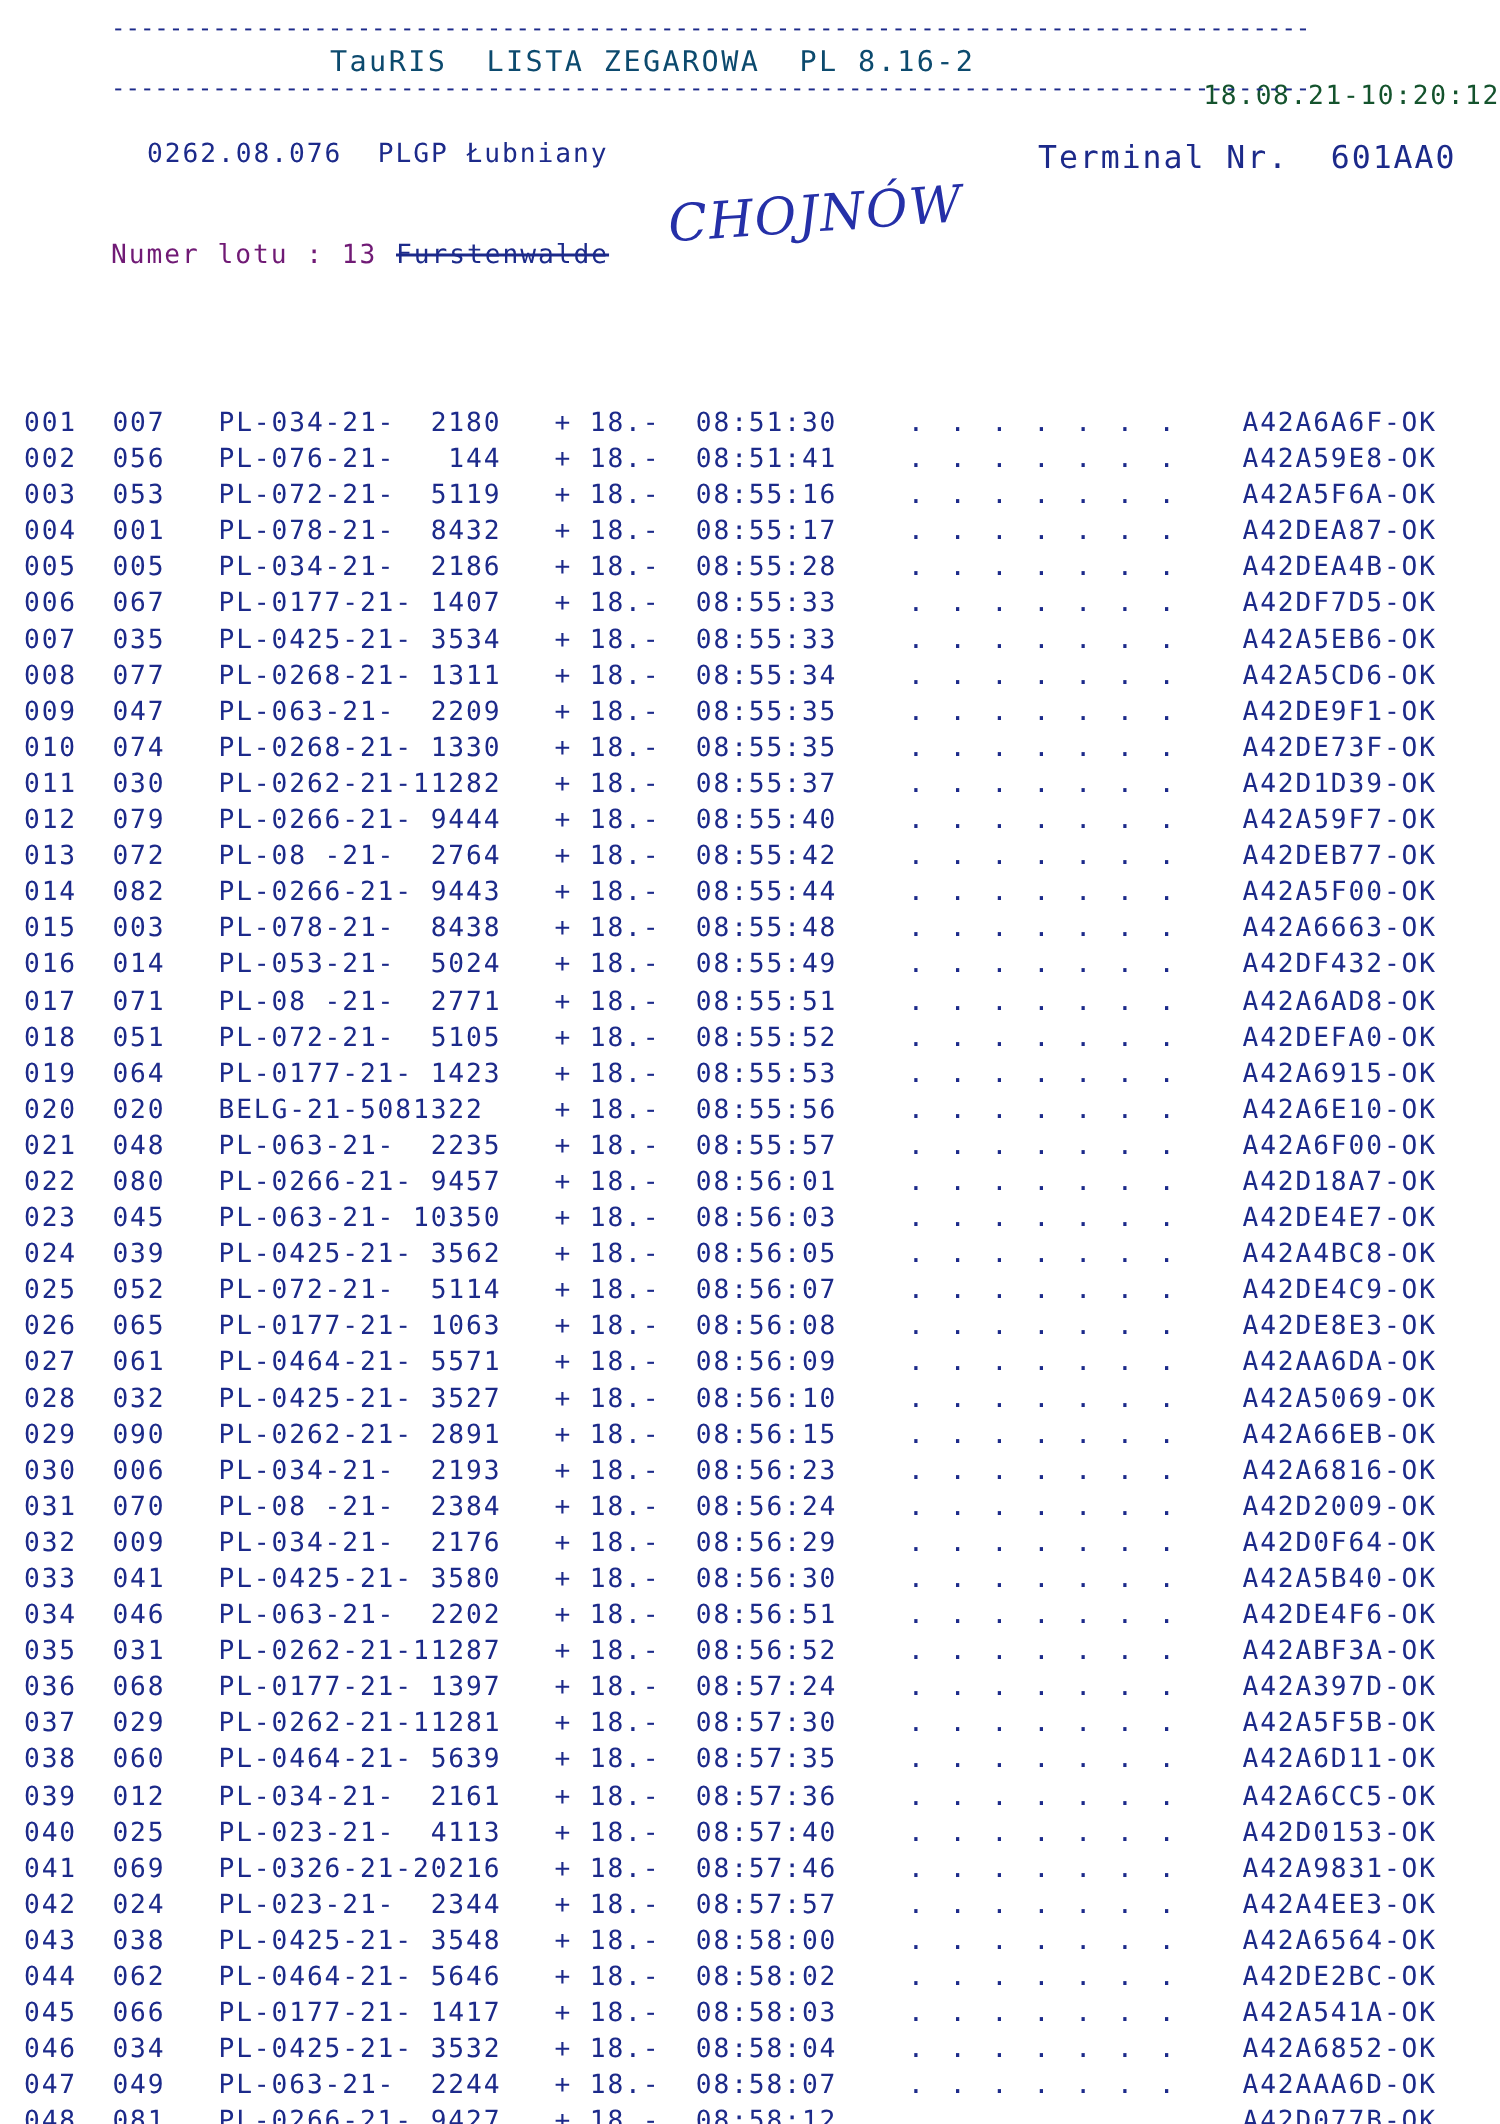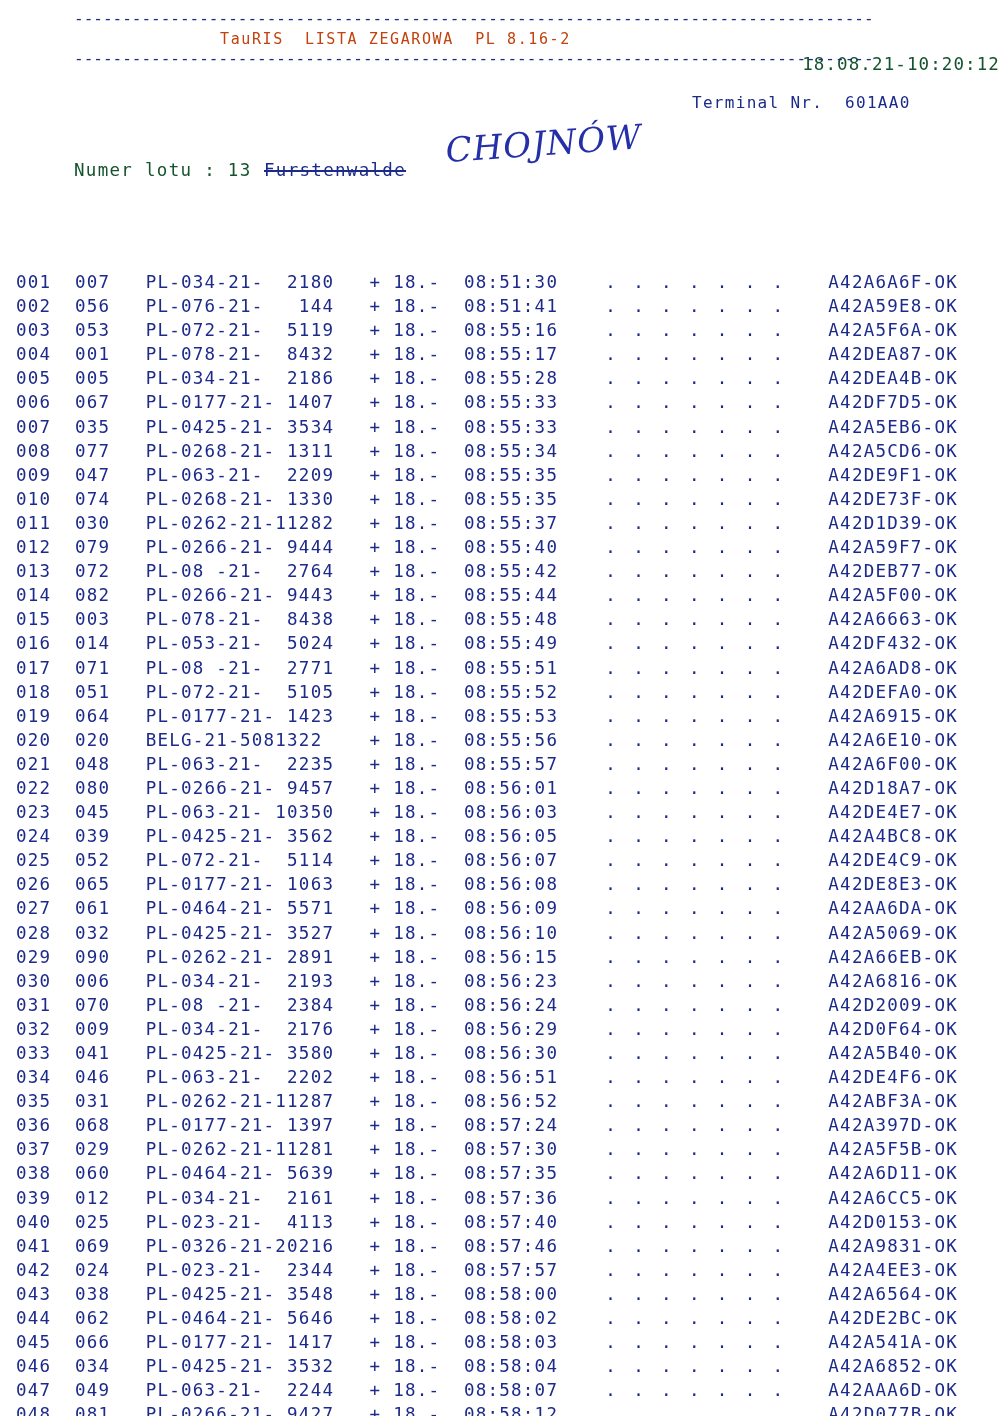--- a/index.html
+++ b/index.html
@@ -38,23 +38,23 @@
   .rule-bottom {
     position: absolute;
     left: 74px;
     top: 52px;
     width: 930px;
   }
   .title-main {
     position: absolute;
     left: 220px;
     top: 30px;
-    font-size: 15px;
+    font-size: 19px;
     letter-spacing: 1.6px;
-    color: #c2410c;
+    color: #0c4a6e;
     white-space: pre;
   }
   .title-date {
     position: absolute;
     right: 0px;
     top: 30px;
     font-size: 17.5px;
     letter-spacing: 1.1px;
     color: #14532d;
     white-space: pre;
@@ -66,32 +66,32 @@
     top: 93px;
     font-size: 17.5px;
     letter-spacing: 1.3px;
     color: #1c2a8a;
     white-space: pre;
   }
   .terminal-line {
     position: absolute;
     left: 692px;
     top: 93px;
-    font-size: 16px;
+    font-size: 21px;
     letter-spacing: 1.3px;
     color: #1c2a8a;
     white-space: pre;
   }
   .flight-line {
     position: absolute;
     left: 74px;
     top: 160px;
     font-size: 17.5px;
     letter-spacing: 1.3px;
-    color: #14532d;
+    color: #701a75;
     white-space: pre;
   }
   .struck {
     position: absolute;
     left: 264px;
     top: 160px;
     font-size: 17.5px;
     letter-spacing: 1.3px;
     color: #1c2a8a;
     white-space: pre;
@@ -138,20 +138,21 @@
 
 <div class="page">
 
   <div class="rule rule-top">-----------------------------------------------------------------------------------</div>
 
   <div class="title-main">TauRIS  LISTA ZEGAROWA  PL 8.16-2</div>
   <div class="title-date">18.08.21-10:20:12</div>
 
   <div class="rule rule-bottom">-----------------------------------------------------------------------------------</div>
 
+  <div class="station-line">0262.08.076  PLGP Łubniany</div>
   <div class="terminal-line">Terminal Nr.  601AA0</div>
 
   <div class="flight-line">Numer lotu : 13</div>
   <div class="struck">Furstenwalde</div>
   <div class="handwritten">CHOJNÓW</div>
 
 
   <div class="table"><div class="row"><span>001  </span><span>007   </span><span>PL-034-21-  2180   </span><span>+ 18.-  </span><span>08:51:30    </span><span class="dots">. . . . . . .   </span><span>A42A6A6F-OK</span></div><div class="row"><span>002  </span><span>056   </span><span>PL-076-21-   144   </span><span>+ 18.-  </span><span>08:51:41    </span><span class="dots">. . . . . . .   </span><span>A42A59E8-OK</span></div><div class="row"><span>003  </span><span>053   </span><span>PL-072-21-  5119   </span><span>+ 18.-  </span><span>08:55:16    </span><span class="dots">. . . . . . .   </span><span>A42A5F6A-OK</span></div><div class="row"><span>004  </span><span>001   </span><span>PL-078-21-  8432   </span><span>+ 18.-  </span><span>08:55:17    </span><span class="dots">. . . . . . .   </span><span>A42DEA87-OK</span></div><div class="row"><span>005  </span><span>005   </span><span>PL-034-21-  2186   </span><span>+ 18.-  </span><span>08:55:28    </span><span class="dots">. . . . . . .   </span><span>A42DEA4B-OK</span></div><div class="row"><span>006  </span><span>067   </span><span>PL-0177-21- 1407   </span><span>+ 18.-  </span><span>08:55:33    </span><span class="dots">. . . . . . .   </span><span>A42DF7D5-OK</span></div><div class="row"><span>007  </span><span>035   </span><span>PL-0425-21- 3534   </span><span>+ 18.-  </span><span>08:55:33    </span><span class="dots">. . . . . . .   </span><span>A42A5EB6-OK</span></div><div class="row"><span>008  </span><span>077   </span><span>PL-0268-21- 1311   </span><span>+ 18.-  </span><span>08:55:34    </span><span class="dots">. . . . . . .   </span><span>A42A5CD6-OK</span></div><div class="row"><span>009  </span><span>047   </span><span>PL-063-21-  2209   </span><span>+ 18.-  </span><span>08:55:35    </span><span class="dots">. . . . . . .   </span><span>A42DE9F1-OK</span></div><div class="row"><span>010  </span><span>074   </span><span>PL-0268-21- 1330   </span><span>+ 18.-  </span><span>08:55:35    </span><span class="dots">. . . . . . .   </span><span>A42DE73F-OK</span></div><div class="row"><span>011  </span><span>030   </span><span>PL-0262-21-11282   </span><span>+ 18.-  </span><span>08:55:37    </span><span class="dots">. . . . . . .   </span><span>A42D1D39-OK</span></div><div class="row"><span>012  </span><span>079   </span><span>PL-0266-21- 9444   </span><span>+ 18.-  </span><span>08:55:40    </span><span class="dots">. . . . . . .   </span><span>A42A59F7-OK</span></div><div class="row"><span>013  </span><span>072   </span><span>PL-08 -21-  2764   </span><span>+ 18.-  </span><span>08:55:42    </span><span class="dots">. . . . . . .   </span><span>A42DEB77-OK</span></div><div class="row"><span>014  </span><span>082   </span><span>PL-0266-21- 9443   </span><span>+ 18.-  </span><span>08:55:44    </span><span class="dots">. . . . . . .   </span><span>A42A5F00-OK</span></div><div class="row"><span>015  </span><span>003   </span><span>PL-078-21-  8438   </span><span>+ 18.-  </span><span>08:55:48    </span><span class="dots">. . . . . . .   </span><span>A42A6663-OK</span></div><div class="row"><span>016  </span><span>014   </span><span>PL-053-21-  5024   </span><span>+ 18.-  </span><span>08:55:49    </span><span class="dots">. . . . . . .   </span><span>A42DF432-OK</span></div><div class="row"><span>017  </span><span>071   </span><span>PL-08 -21-  2771   </span><span>+ 18.-  </span><span>08:55:51    </span><span class="dots">. . . . . . .   </span><span>A42A6AD8-OK</span></div><div class="row"><span>018  </span><span>051   </span><span>PL-072-21-  5105   </span><span>+ 18.-  </span><span>08:55:52    </span><span class="dots">. . . . . . .   </span><span>A42DEFA0-OK</span></div><div class="row"><span>019  </span><span>064   </span><span>PL-0177-21- 1423   </span><span>+ 18.-  </span><span>08:55:53    </span><span class="dots">. . . . . . .   </span><span>A42A6915-OK</span></div><div class="row"><span>020  </span><span>020   </span><span>BELG-21-5081322    </span><span>+ 18.-  </span><span>08:55:56    </span><span class="dots">. . . . . . .   </span><span>A42A6E10-OK</span></div><div class="row"><span>021  </span><span>048   </span><span>PL-063-21-  2235   </span><span>+ 18.-  </span><span>08:55:57    </span><span class="dots">. . . . . . .   </span><span>A42A6F00-OK</span></div><div class="row"><span>022  </span><span>080   </span><span>PL-0266-21- 9457   </span><span>+ 18.-  </span><span>08:56:01    </span><span class="dots">. . . . . . .   </span><span>A42D18A7-OK</span></div><div class="row"><span>023  </span><span>045   </span><span>PL-063-21- 10350   </span><span>+ 18.-  </span><span>08:56:03    </span><span class="dots">. . . . . . .   </span><span>A42DE4E7-OK</span></div><div class="row"><span>024  </span><span>039   </span><span>PL-0425-21- 3562   </span><span>+ 18.-  </span><span>08:56:05    </span><span class="dots">. . . . . . .   </span><span>A42A4BC8-OK</span></div><div class="row"><span>025  </span><span>052   </span><span>PL-072-21-  5114   </span><span>+ 18.-  </span><span>08:56:07    </span><span class="dots">. . . . . . .   </span><span>A42DE4C9-OK</span></div><div class="row"><span>026  </span><span>065   </span><span>PL-0177-21- 1063   </span><span>+ 18.-  </span><span>08:56:08    </span><span class="dots">. . . . . . .   </span><span>A42DE8E3-OK</span></div><div class="row"><span>027  </span><span>061   </span><span>PL-0464-21- 5571   </span><span>+ 18.-  </span><span>08:56:09    </span><span class="dots">. . . . . . .   </span><span>A42AA6DA-OK</span></div><div class="row"><span>028  </span><span>032   </span><span>PL-0425-21- 3527   </span><span>+ 18.-  </span><span>08:56:10    </span><span class="dots">. . . . . . .   </span><span>A42A5069-OK</span></div><div class="row"><span>029  </span><span>090   </span><span>PL-0262-21- 2891   </span><span>+ 18.-  </span><span>08:56:15    </span><span class="dots">. . . . . . .   </span><span>A42A66EB-OK</span></div><div class="row"><span>030  </span><span>006   </span><span>PL-034-21-  2193   </span><span>+ 18.-  </span><span>08:56:23    </span><span class="dots">. . . . . . .   </span><span>A42A6816-OK</span></div><div class="row"><span>031  </span><span>070   </span><span>PL-08 -21-  2384   </span><span>+ 18.-  </span><span>08:56:24    </span><span class="dots">. . . . . . .   </span><span>A42D2009-OK</span></div><div class="row"><span>032  </span><span>009   </span><span>PL-034-21-  2176   </span><span>+ 18.-  </span><span>08:56:29    </span><span class="dots">. . . . . . .   </span><span>A42D0F64-OK</span></div><div class="row"><span>033  </span><span>041   </span><span>PL-0425-21- 3580   </span><span>+ 18.-  </span><span>08:56:30    </span><span class="dots">. . . . . . .   </span><span>A42A5B40-OK</span></div><div class="row"><span>034  </span><span>046   </span><span>PL-063-21-  2202   </span><span>+ 18.-  </span><span>08:56:51    </span><span class="dots">. . . . . . .   </span><span>A42DE4F6-OK</span></div><div class="row"><span>035  </span><span>031   </span><span>PL-0262-21-11287   </span><span>+ 18.-  </span><span>08:56:52    </span><span class="dots">. . . . . . .   </span><span>A42ABF3A-OK</span></div><div class="row"><span>036  </span><span>068   </span><span>PL-0177-21- 1397   </span><span>+ 18.-  </span><span>08:57:24    </span><span class="dots">. . . . . . .   </span><span>A42A397D-OK</span></div><div class="row"><span>037  </span><span>029   </span><span>PL-0262-21-11281   </span><span>+ 18.-  </span><span>08:57:30    </span><span class="dots">. . . . . . .   </span><span>A42A5F5B-OK</span></div><div class="row"><span>038  </span><span>060   </span><span>PL-0464-21- 5639   </span><span>+ 18.-  </span><span>08:57:35    </span><span class="dots">. . . . . . .   </span><span>A42A6D11-OK</span></div><div class="row"><span>039  </span><span>012   </span><span>PL-034-21-  2161   </span><span>+ 18.-  </span><span>08:57:36    </span><span class="dots">. . . . . . .   </span><span>A42A6CC5-OK</span></div><div class="row"><span>040  </span><span>025   </span><span>PL-023-21-  4113   </span><span>+ 18.-  </span><span>08:57:40    </span><span class="dots">. . . . . . .   </span><span>A42D0153-OK</span></div><div class="row"><span>041  </span><span>069   </span><span>PL-0326-21-20216   </span><span>+ 18.-  </span><span>08:57:46    </span><span class="dots">. . . . . . .   </span><span>A42A9831-OK</span></div><div class="row"><span>042  </span><span>024   </span><span>PL-023-21-  2344   </span><span>+ 18.-  </span><span>08:57:57    </span><span class="dots">. . . . . . .   </span><span>A42A4EE3-OK</span></div><div class="row"><span>043  </span><span>038   </span><span>PL-0425-21- 3548   </span><span>+ 18.-  </span><span>08:58:00    </span><span class="dots">. . . . . . .   </span><span>A42A6564-OK</span></div><div class="row"><span>044  </span><span>062   </span><span>PL-0464-21- 5646   </span><span>+ 18.-  </span><span>08:58:02    </span><span class="dots">. . . . . . .   </span><span>A42DE2BC-OK</span></div><div class="row"><span>045  </span><span>066   </span><span>PL-0177-21- 1417   </span><span>+ 18.-  </span><span>08:58:03    </span><span class="dots">. . . . . . .   </span><span>A42A541A-OK</span></div><div class="row"><span>046  </span><span>034   </span><span>PL-0425-21- 3532   </span><span>+ 18.-  </span><span>08:58:04    </span><span class="dots">. . . . . . .   </span><span>A42A6852-OK</span></div><div class="row"><span>047  </span><span>049   </span><span>PL-063-21-  2244   </span><span>+ 18.-  </span><span>08:58:07    </span><span class="dots">. . . . . . .   </span><span>A42AAA6D-OK</span></div><div class="row"><span>048  </span><span>081   </span><span>PL-0266-21- 9427   </span><span>+ 18.-  </span><span>08:58:12    </span><span class="dots">. . . . . . .   </span><span>A42D077B-OK</span></div></div>
 
 </div>

